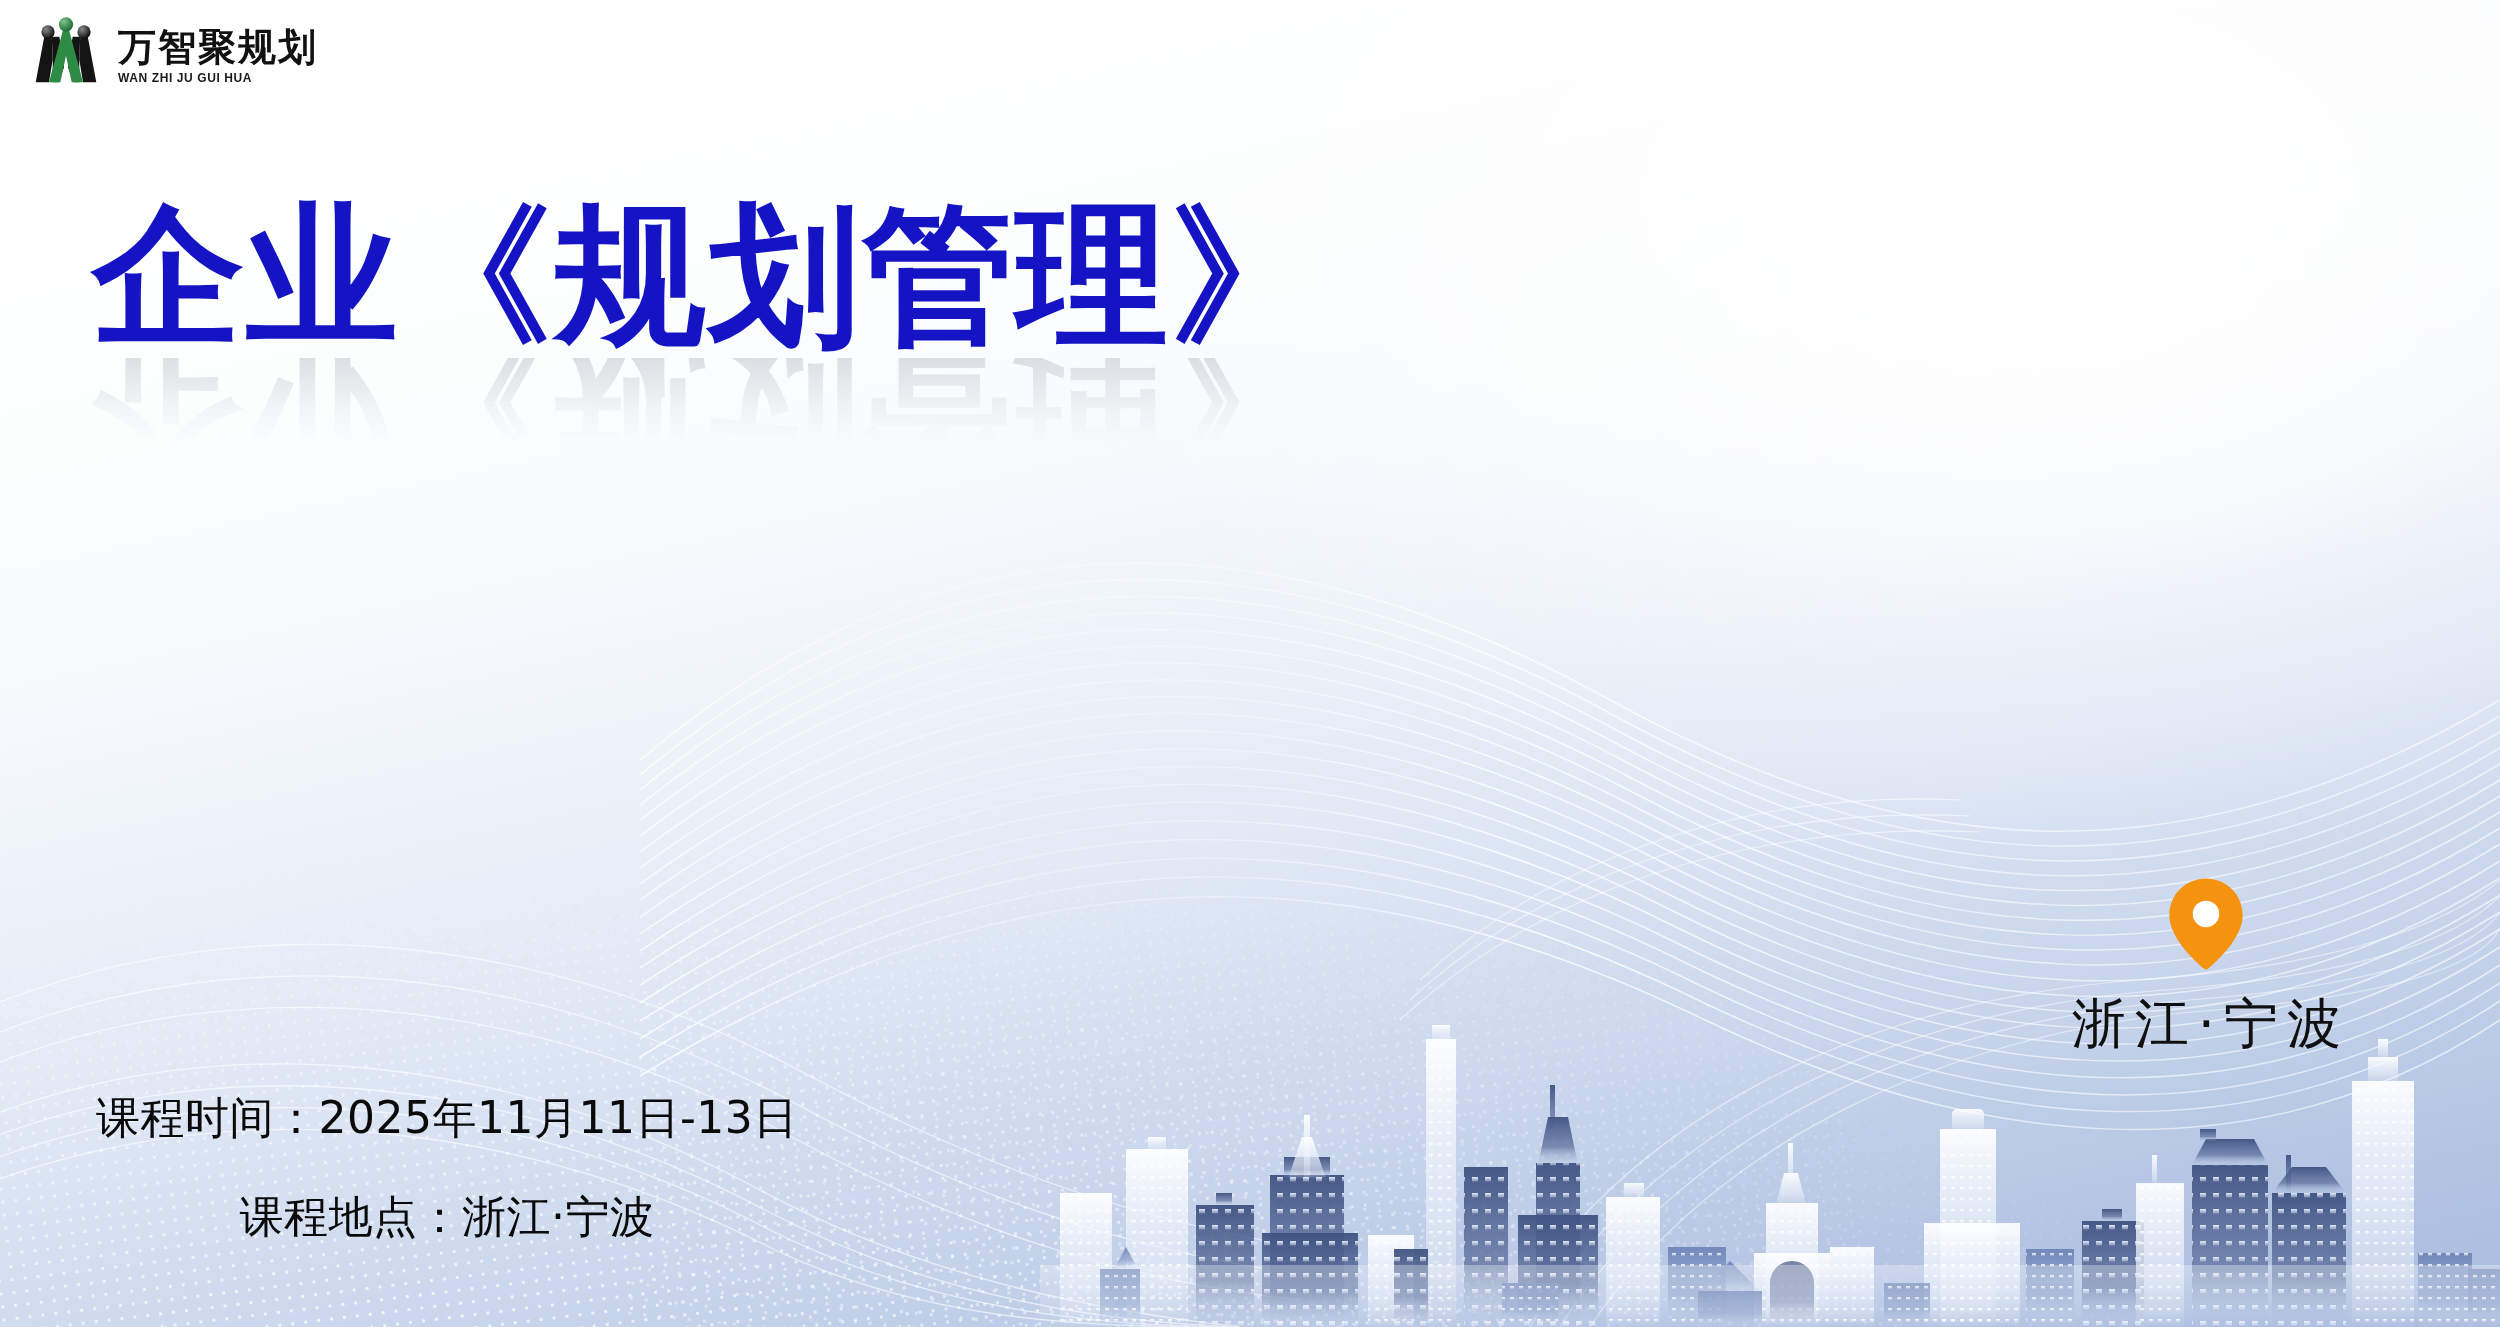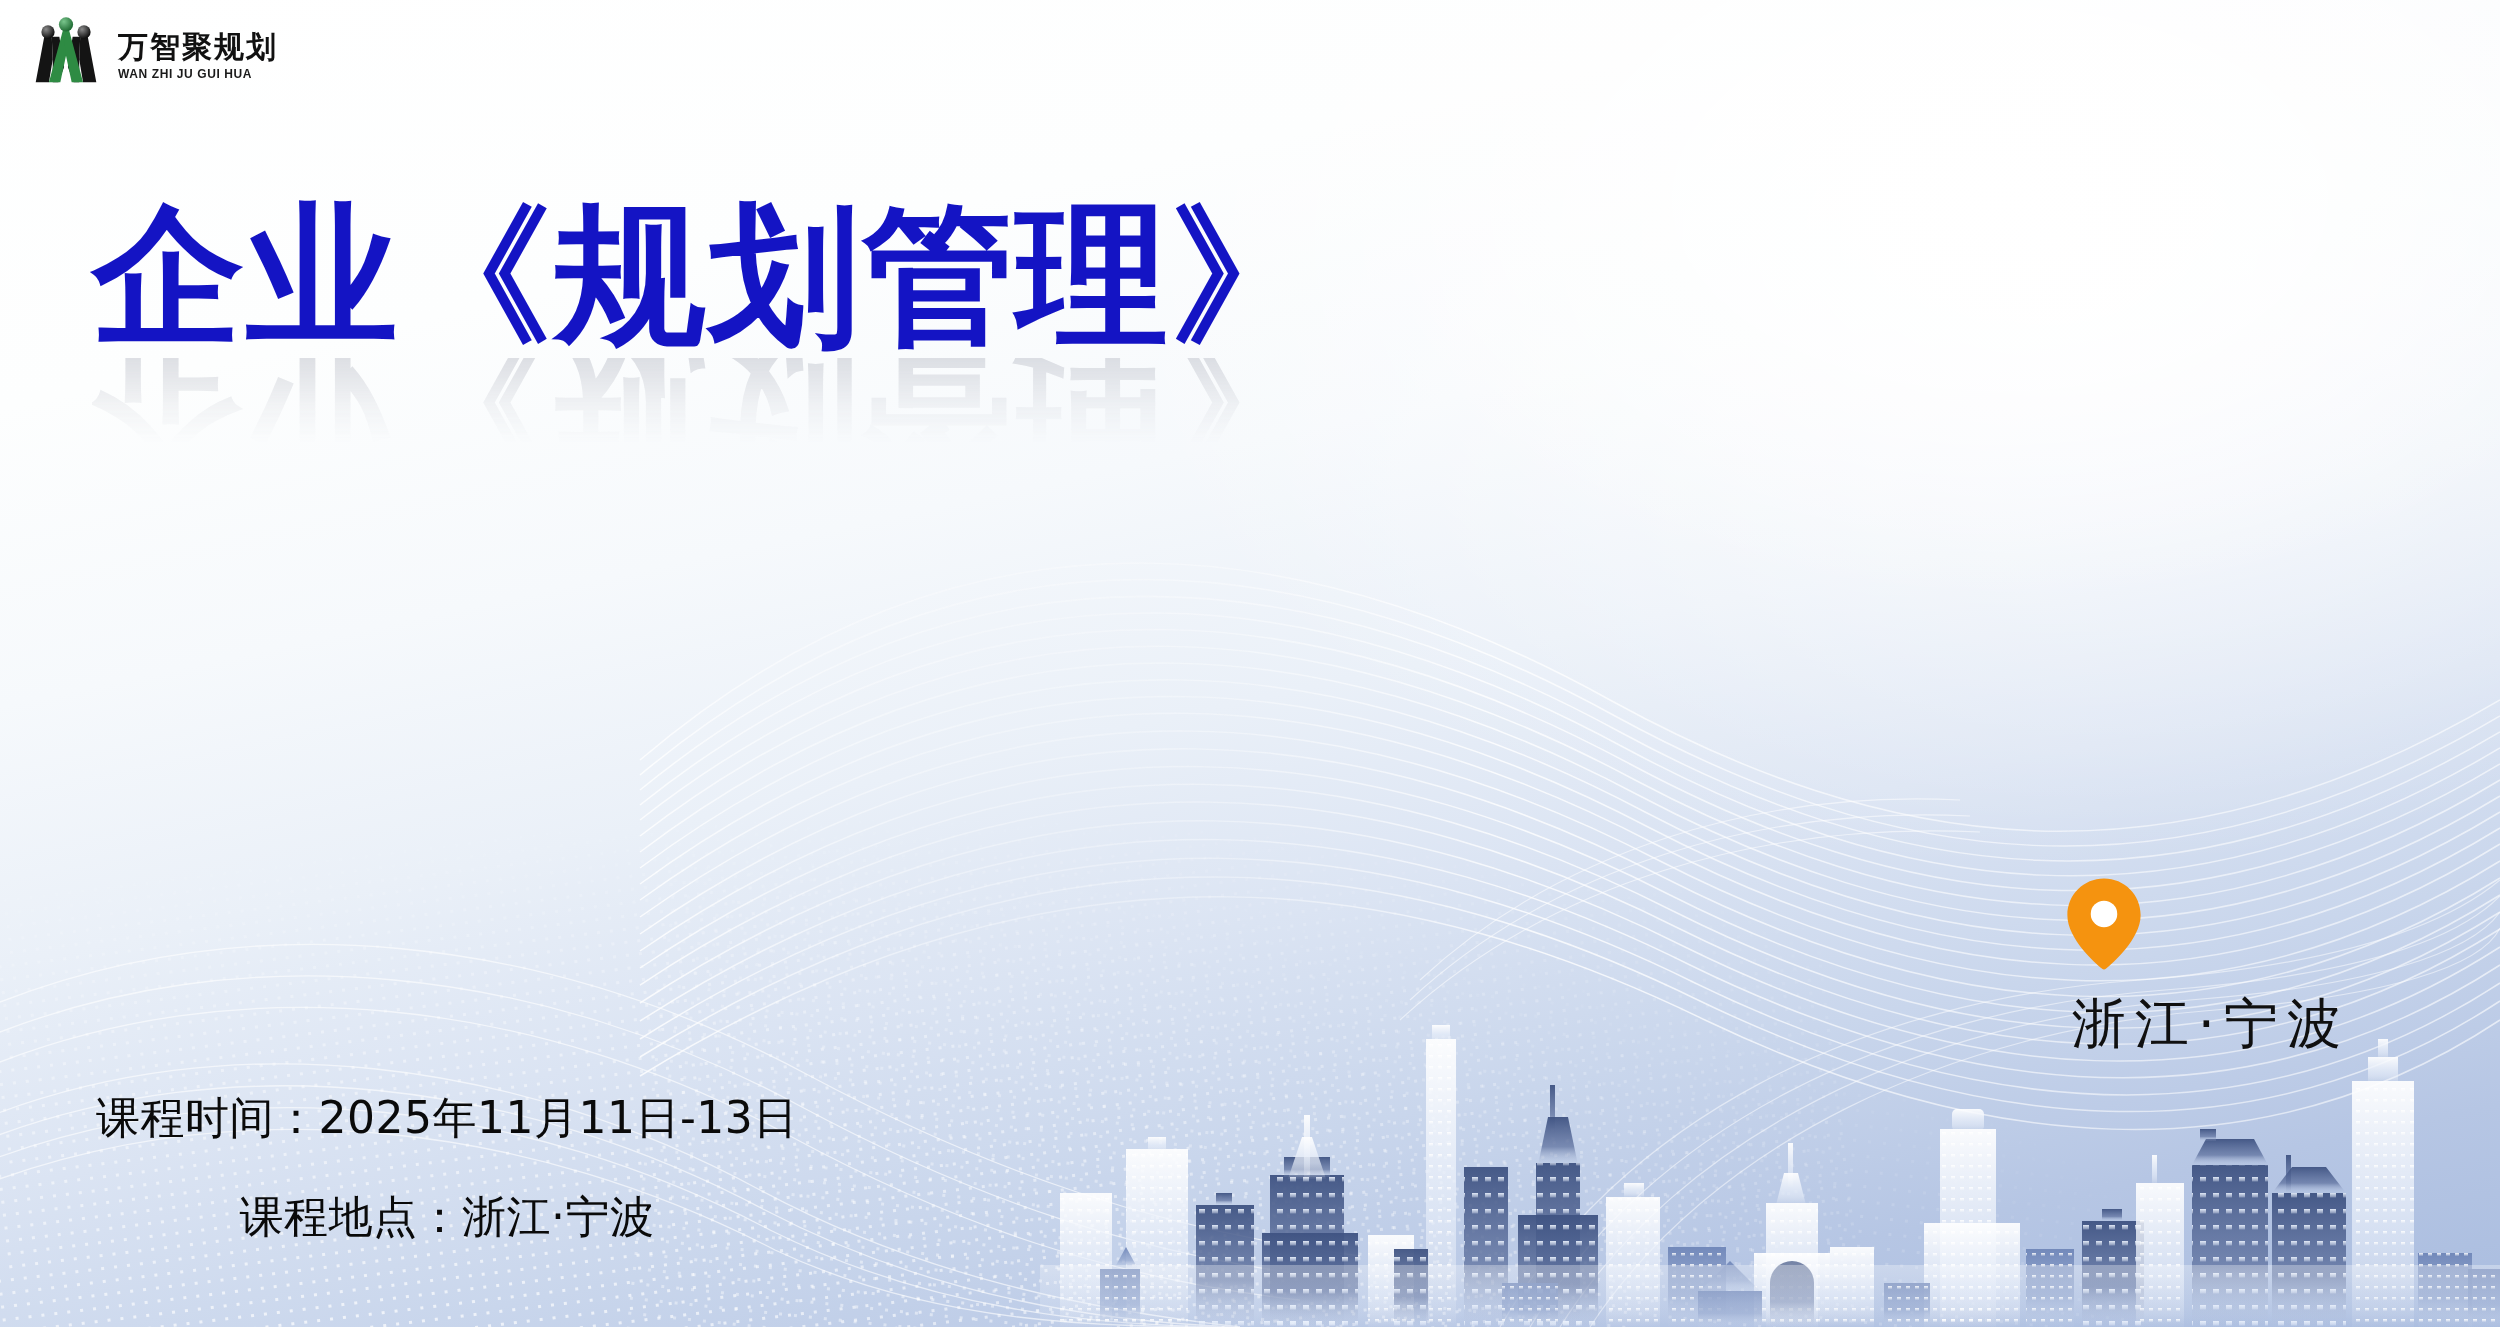--- a/index.html
+++ b/index.html
@@ -63,21 +63,21 @@
   
   .logo-block {
     position:absolute;
     left:28px; top:14px;
     display:flex; align-items:center; gap:14px;
   }
   .logo-mark { width:76px; height:72px; display:block; }
   .logo-text { display:flex; flex-direction:column; justify-content:center; line-height:1; }
   .logo-cn {
     font-family:"DejaVu Sans","Liberation Sans",sans-serif;
-    font-size:30px; font-weight:700; color:#111; letter-spacing:2px;
+    font-size:38px; font-weight:700; color:#111; letter-spacing:2px;
     white-space:nowrap;
     margin-top:12px;
   }
   .logo-py {
     font-family:"Liberation Sans",sans-serif;
     font-size:12px; font-weight:700; color:#1a1a1a; letter-spacing:0.6px;
     margin-top:6px; white-space:nowrap;
   }
 
   
@@ -140,21 +140,21 @@
     font-weight:700;
     color:#0d0d0d;
     letter-spacing:5px;
     white-space:nowrap;
   }
 
   
   .location-block {
     position:absolute;
     right:150px; top:876px;
-    display:flex; flex-direction:column; align-items:flex-start;
+    display:flex; flex-direction:column; align-items:center;
   }
   .pin-icon { width:82px; height:96px; display:block; }
   .location-label {
     margin-top:16px;
     font-family:"DejaVu Sans","Liberation Sans",sans-serif;
     font-size:54px;
     font-weight:400;
     color:#101010;
     letter-spacing:9px;
     white-space:nowrap;

